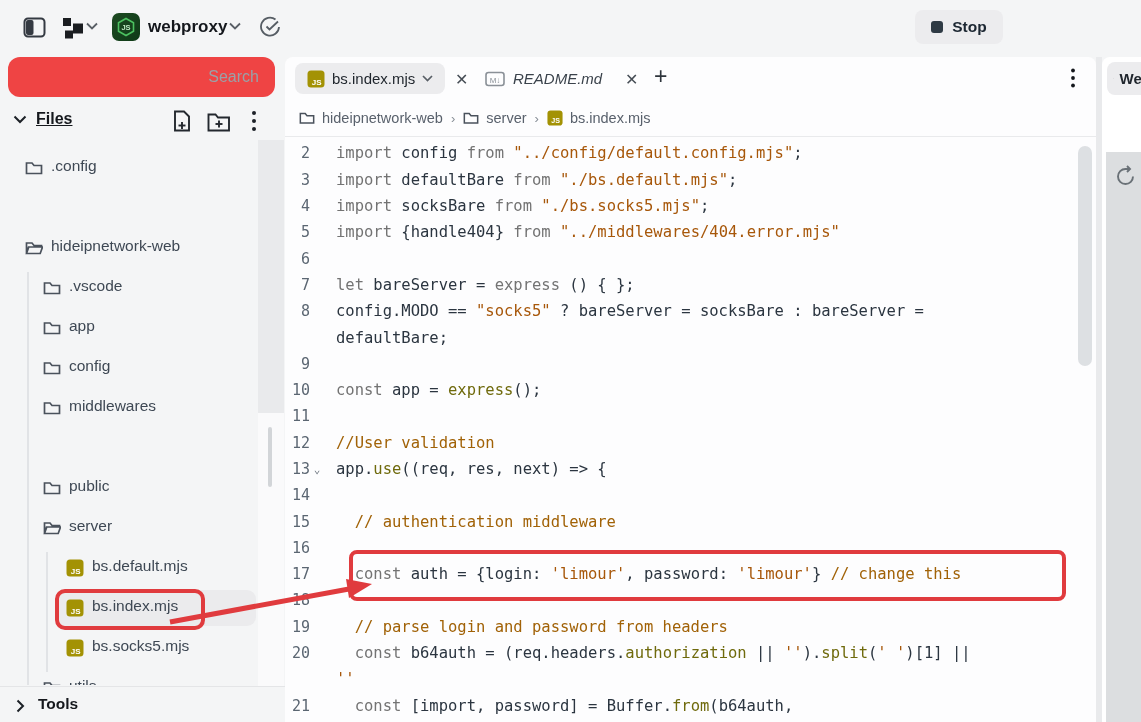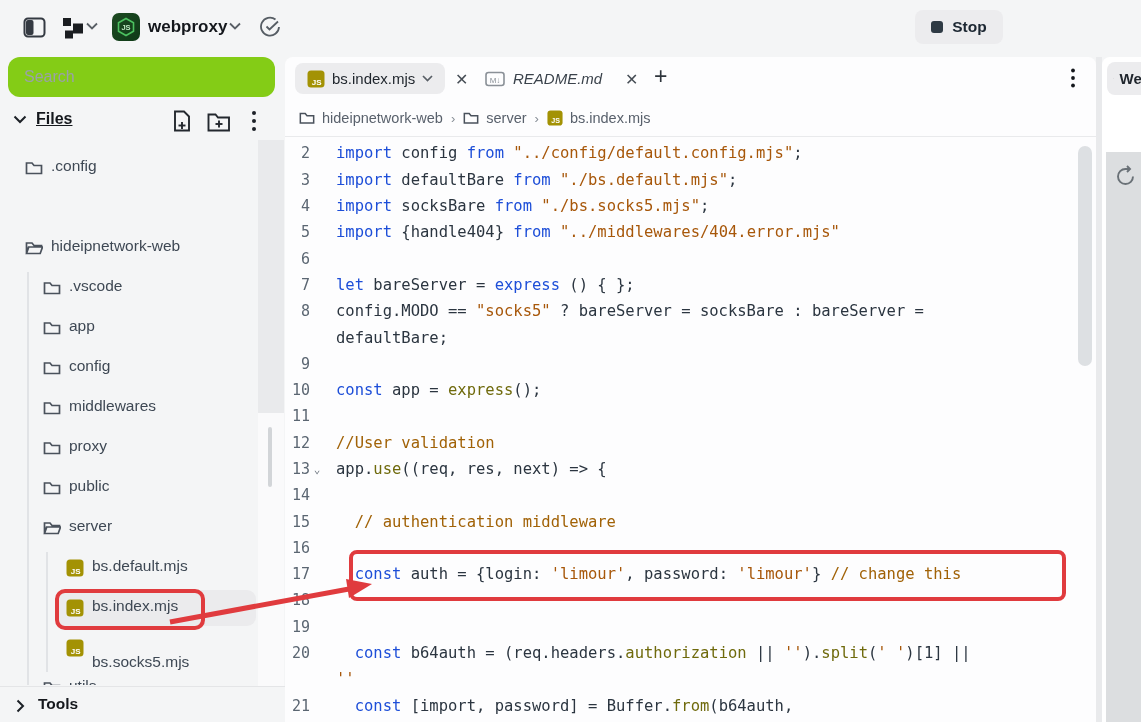--- a/index.html
+++ b/index.html
@@ -22,23 +22,23 @@
     background:linear-gradient(135deg,#1d4a22,#0e3a17); display:flex; align-items:center; justify-content:center; }
   .projname { position:absolute; left:148px; top:17px; font-size:17px; font-weight:bold; color:#14171c; }
   .proj-chev { position:absolute; left:229px; top:22px; }
   .checkcircle { position:absolute; left:259px; top:16px; }
   .stopbtn { position:absolute; left:915px; top:10px; width:88px; height:34px; background:#ececee;
     border-radius:8px; display:flex; align-items:center; justify-content:center; gap:9px; cursor:pointer; }
   .stopbtn .sq { width:12px; height:12px; border-radius:3px; background:#2e3a44; }
   .stopbtn .lbl { font-size:15.5px; font-weight:bold; color:#1c2732; }
 
   
-  .search { position:absolute; left:8px; top:57px; width:267px; height:40px; background:#84cc16;
+  .search { position:absolute; left:8px; top:57px; width:267px; height:40px; background:#ef4444;
     border:none; border-radius:12px; padding:0 16px; font-size:16px; color:#2b3540;
-    font-family:"Liberation Sans",sans-serif; outline:none; }
+    font-family:"Liberation Sans",sans-serif; outline:none;text-align:right; }
   .search::placeholder { color:#9aa1a8; }
   .files-row { position:absolute; left:0; top:106px; width:285px; height:32px; }
   .files-label { position:absolute; left:36px; top:4px; font-size:16px; font-weight:bold; color:#15181d;text-decoration:underline; }
   .files-chev { position:absolute; left:13px; top:9px; }
   .icon-newfile { position:absolute; left:171px; top:3px; }
   .icon-newfolder { position:absolute; left:206px; top:3px; }
   .icon-kebab { position:absolute; left:244px; top:2px; }
 
   .tree { position:absolute; left:0; top:148px; width:285px; height:537px; overflow:hidden; }
   .trow { position:absolute; left:0; width:285px; height:40px; cursor:pointer; }
@@ -75,21 +75,21 @@
   .bc-sep { color:#878e96; font-size:13px; padding:0 1px; }
   .bc-item { display:flex; align-items:center; gap:7px; cursor:pointer; }
 
   .codearea { position:absolute; left:0; top:80px; width:100%; height:585px; overflow:hidden;
     font-family:"DejaVu Sans Mono", monospace; }
   .codescroll { position:absolute; left:0; top:-23px; width:100%; }
   .crow { display:flex; height:26.3px; align-items:center; }
   .ln { width:25px; text-align:right; font-size:15px; color:#5b6672; flex:none; }
   .foldg { width:14px; flex:none; text-align:center; font-size:11px; color:#6a737d; }
   .ctext { padding-left:12px; font-size:15.5px; white-space:pre; color:#2b3540; }
-  .tk-kw { color:#1d4ed8; }
+  .tk-kw { color:#737373; }
   .tk-str { color:#a7570a; }
   .tk-cmt { color:#a16207; }
   .tk-fn { color:#6f6a0c; }
   .tk-pl { color:#2b3540; }
   .ed-scrollbar { position:absolute; left:793px; top:89px; width:14px; height:220px; background:#dde0e3; border-radius:7px; }
 
   
   .gap-strip { position:absolute; left:1096px; top:57px; width:6px; height:665px; background:#e9eaec; }
   .rpanel { position:absolute; left:1102px; top:57px; width:39px; height:665px; background:#ffffff;
     border-radius:8px 0 0 0; overflow:hidden; }
@@ -228,28 +228,20 @@
       <span class="tlabel" style="left: 69px;">config</span>
     </div>
     <div class="trow" style="top: 240px;">
       <span class="ticon" style="left: 43px;">
         <svg width="18" height="18" viewBox="0 0 18 18">
           <path d="M1.5 4 h5.5 l2 2.5 h7.5 v8 h-15 z" fill="none" stroke="#4a525c" stroke-width="1.7"></path>
         </svg>
       </span>
       <span class="tlabel" style="left: 69px;">middlewares</span>
     </div>
-    <div class="trow" style="top: 280px;">
-      <span class="ticon" style="left: 43px;">
-        <svg width="18" height="18" viewBox="0 0 18 18">
-          <path d="M1.5 4 h5.5 l2 2.5 h7.5 v8 h-15 z" fill="none" stroke="#4a525c" stroke-width="1.7"></path>
-        </svg>
-      </span>
-      <span class="tlabel" style="left: 69px;">proxy</span>
-    </div>
     <div class="trow" style="top: 320px;">
       <span class="ticon" style="left: 43px;">
         <svg width="18" height="18" viewBox="0 0 18 18">
           <path d="M1.5 4 h5.5 l2 2.5 h7.5 v8 h-15 z" fill="none" stroke="#4a525c" stroke-width="1.7"></path>
         </svg>
       </span>
       <span class="tlabel" style="left: 69px;">public</span>
     </div>
     <div class="trow" style="top: 360px;">
       <span class="ticon" style="left: 43px;">
@@ -277,21 +269,21 @@
       </span>
       <span class="tlabel" style="left: 92px;">bs.index.mjs</span>
     </div>
     <div class="trow" style="top: 480px;">
       <span class="ticon" style="left: 66px;">
         <svg width="18" height="18" viewBox="0 0 18 18">
           <rect x="0.5" y="0.5" width="17" height="17" rx="3.5" fill="#a39204"></rect>
           <text x="14.5" y="14.5" font-size="8" font-weight="bold" font-family="Liberation Sans,sans-serif" fill="#ffffff" text-anchor="end">JS</text>
         </svg>
       </span>
-      <span class="tlabel" style="left: 92px; margin-top: 16px;">bs.socks5.mjs</span>
+      <span class="tlabel" style="left: 92px;">bs.socks5.mjs</span>
     </div>
     <div class="trow" style="top: 520px;">
       <span class="ticon" style="left: 43px;">
         <svg width="18" height="18" viewBox="0 0 18 18">
           <path d="M1.5 4 h5.5 l2 2.5 h7.5 v8 h-15 z" fill="none" stroke="#4a525c" stroke-width="1.7"></path>
         </svg>
       </span>
       <span class="tlabel" style="left: 69px;">utils</span>
     </div>
   </div>
@@ -453,20 +445,21 @@
           <span class="ctext"><span class="tk-pl">  </span><span class="tk-kw">const</span><span class="tk-pl"> auth = {login: </span><span class="tk-str">'limour'</span><span class="tk-pl">, password: </span><span class="tk-str">'limour'</span><span class="tk-pl">} </span><span class="tk-cmt">// change this</span></span>
         </div>
         <div class="crow">
           <span class="ln">18</span>
           <span class="foldg"></span>
           <span class="ctext"></span>
         </div>
         <div class="crow">
           <span class="ln">19</span>
           <span class="foldg"></span>
+          <span class="ctext"><span class="tk-cmt">  // parse login and password from headers</span></span>
         </div>
         <div class="crow">
           <span class="ln">20</span>
           <span class="foldg"></span>
           <span class="ctext"><span class="tk-pl">  </span><span class="tk-kw">const</span><span class="tk-pl"> b64auth = (req.headers.</span><span class="tk-fn">authorization</span><span class="tk-pl"> || </span><span class="tk-str">''</span><span class="tk-pl">).</span><span class="tk-fn">split</span><span class="tk-pl">(</span><span class="tk-str">' '</span><span class="tk-pl">)[1] ||</span></span>
         </div>
         <div class="crow">
           <span class="ln"></span>
           <span class="foldg"></span>
           <span class="ctext"><span class="tk-str">''</span></span>

